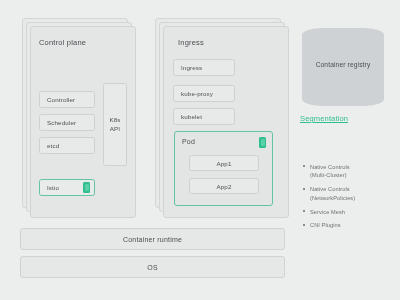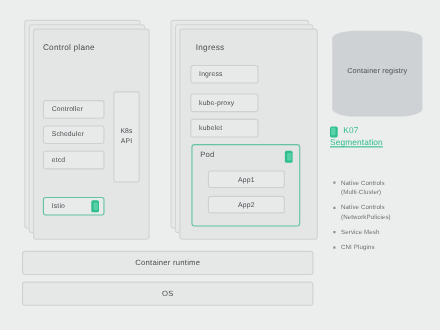--- a/index.html
+++ b/index.html
@@ -216,24 +216,20 @@
   </div>
 
   <div id="registry">
     <div class="body"></div>
     <div class="bot"></div>
     <div class="top"></div>
     <div class="label">Container registry</div>
   </div>
 
   <div id="legend">
-    <div class="legend-head">
-      <span class="legend-icon"></span>
-      <span>K07</span>
-    </div>
     <div class="legend-head" style="padding-left:0;text-decoration:underline;">Segmentation</div>
   </div>
 
   <ul id="bullets">
     <li>
       <span>Native Controls</span><br>
       <span>(Multi-Cluster)</span>
     </li>
     <li>
       <span>Native Controls</span><br>

